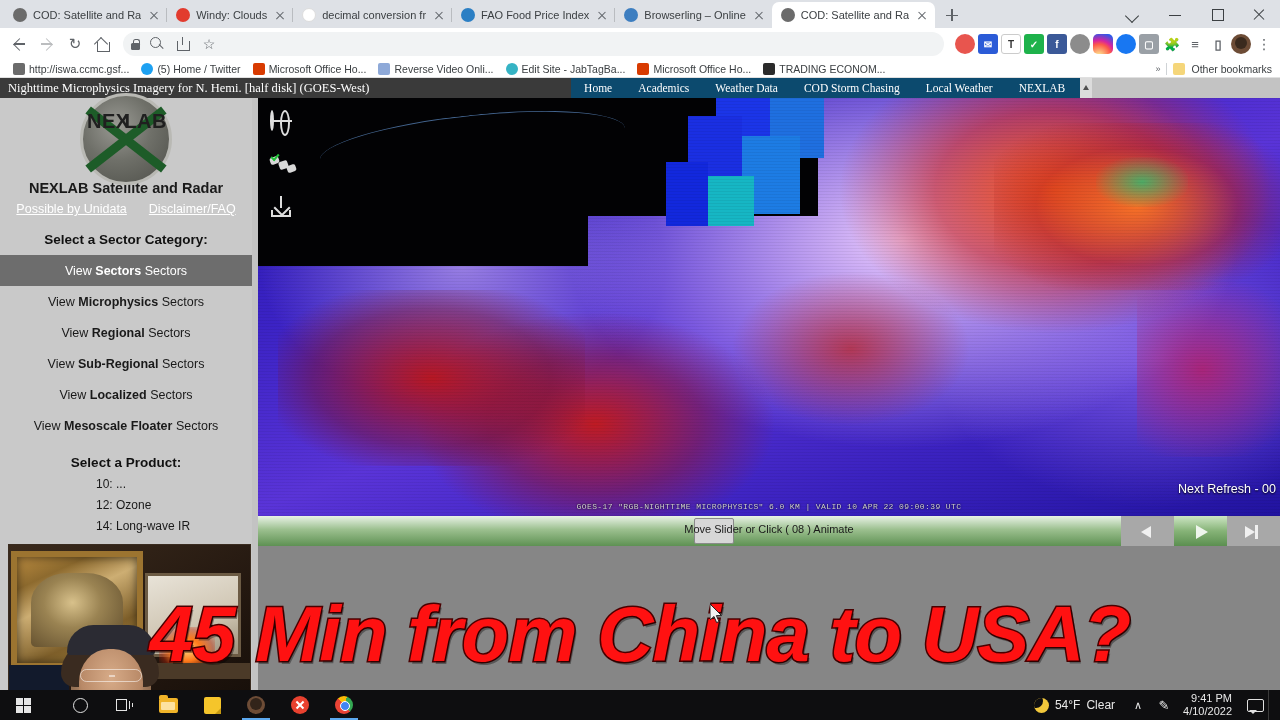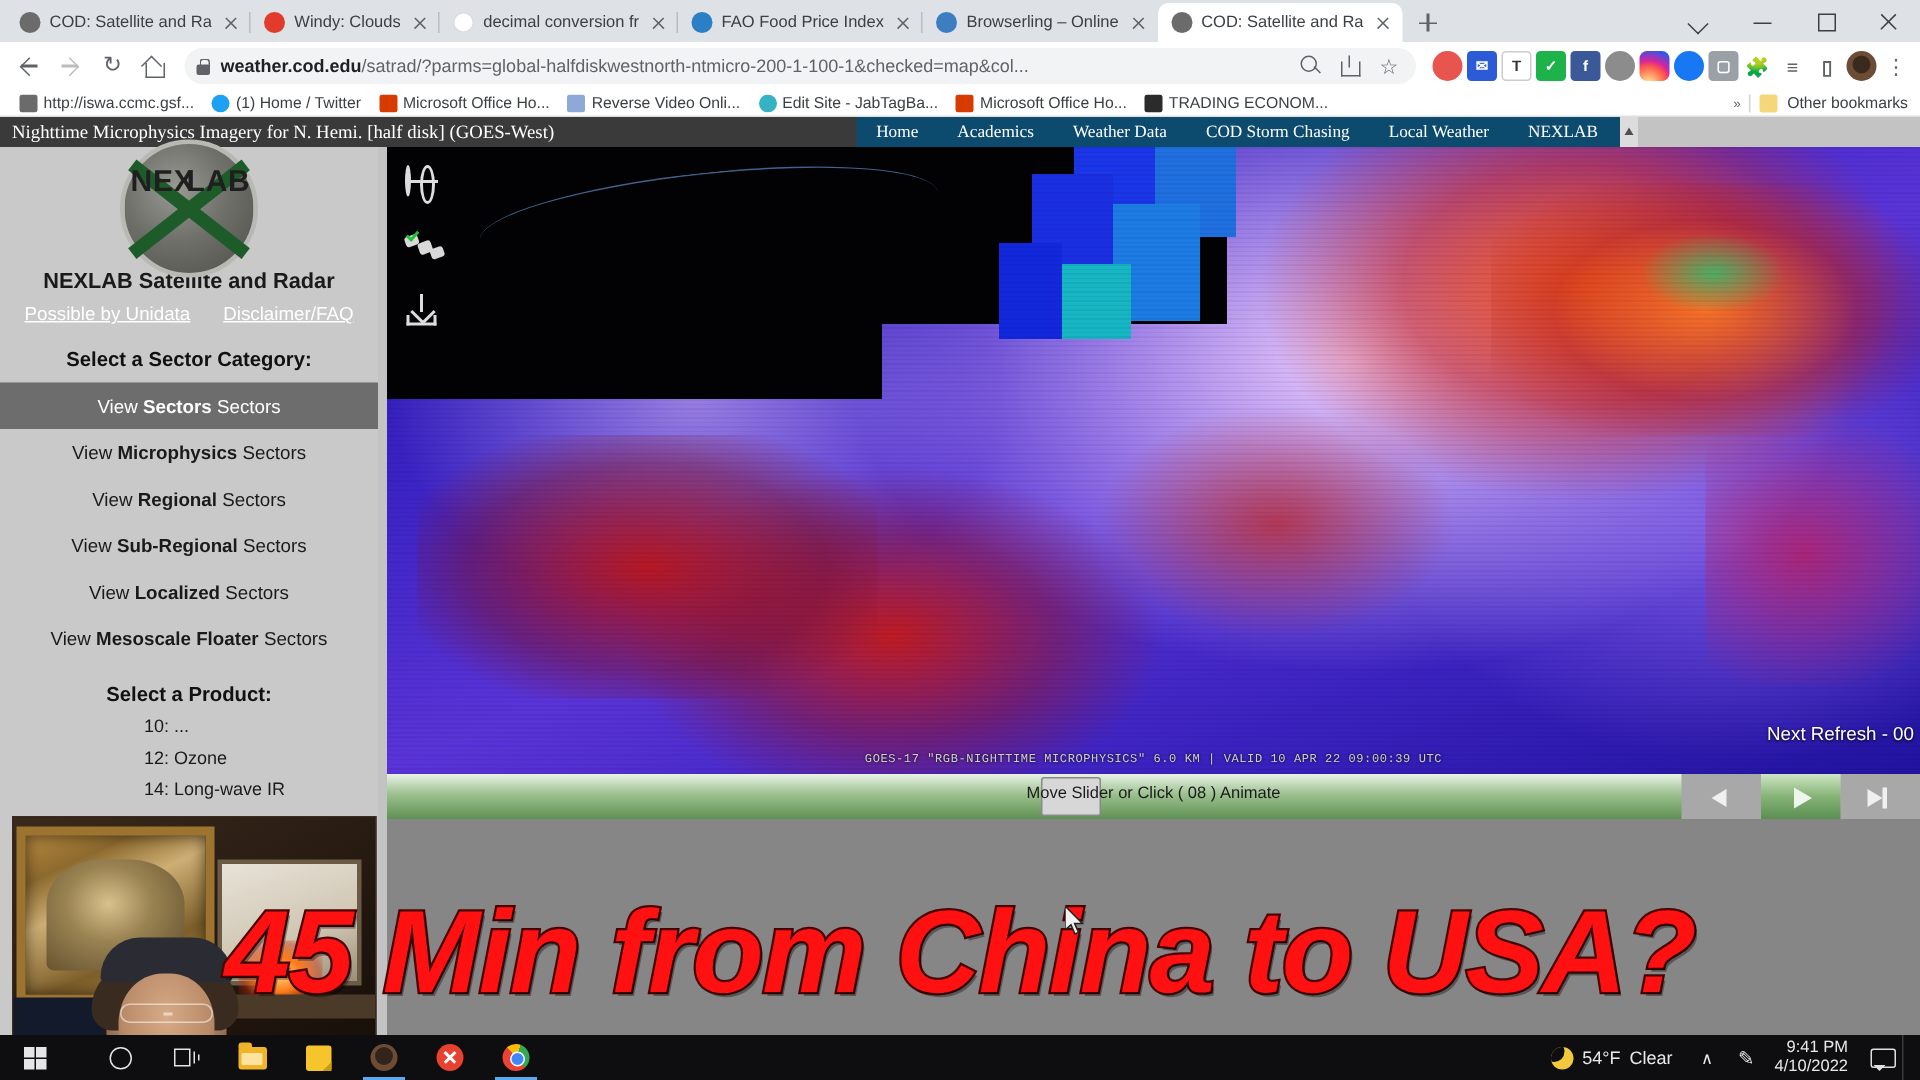--- a/index.html
+++ b/index.html
@@ -364,21 +364,20 @@
     </div>
 
     <div class="toolbar">
       <div class="navbtn arrowL"></div>
       <div class="navbtn arrowR"></div>
       <div class="navbtn reload">↻</div>
       <div class="navbtn homeicon"></div>
 
       <div class="omnibox">
         <span class="lockicon"></span>
-        <span class="urltext"><span class="dom">weather.cod.edu</span><span class="rest">/satrad/?parms=global-halfdiskwestnorth-ntmicro-200-1-100-1&amp;checked=map&amp;col...</span></span>
         <span class="obicon magn"></span>
         <span class="obicon share"></span>
         <span class="obicon star">☆</span>
       </div>
 
       <div class="extbar">
         <span class="ext" style="background:#e8554e;border-radius:50%"></span>
         <span class="ext" style="background:#2b5bd7">✉</span>
         <span class="ext" style="background:#fff;color:#333;border:1px solid #ccc">T</span>
         <span class="ext" style="background:#1eb24b">✓</span>
@@ -395,21 +394,21 @@
       </div>
     </div>
 
     <div class="bookmarks">
       <div class="bm">
         <span class="bmico" style="background:#6b6b6b"></span>
         <span class="bmlabel">http://iswa.ccmc.gsf...</span>
       </div>
       <div class="bm">
         <span class="bmico" style="background:#1da1f2;border-radius:50%"></span>
-        <span class="bmlabel">(1) Home / Twitter</span>
+        <span class="bmlabel">(5) Home / Twitter</span>
       </div>
       <div class="bm">
         <span class="bmico" style="background:#d83b01"></span>
         <span class="bmlabel">Microsoft Office Ho...</span>
       </div>
       <div class="bm">
         <span class="bmico" style="background:#8ea9d8"></span>
         <span class="bmlabel">Reverse Video Onli...</span>
       </div>
       <div class="bm">

